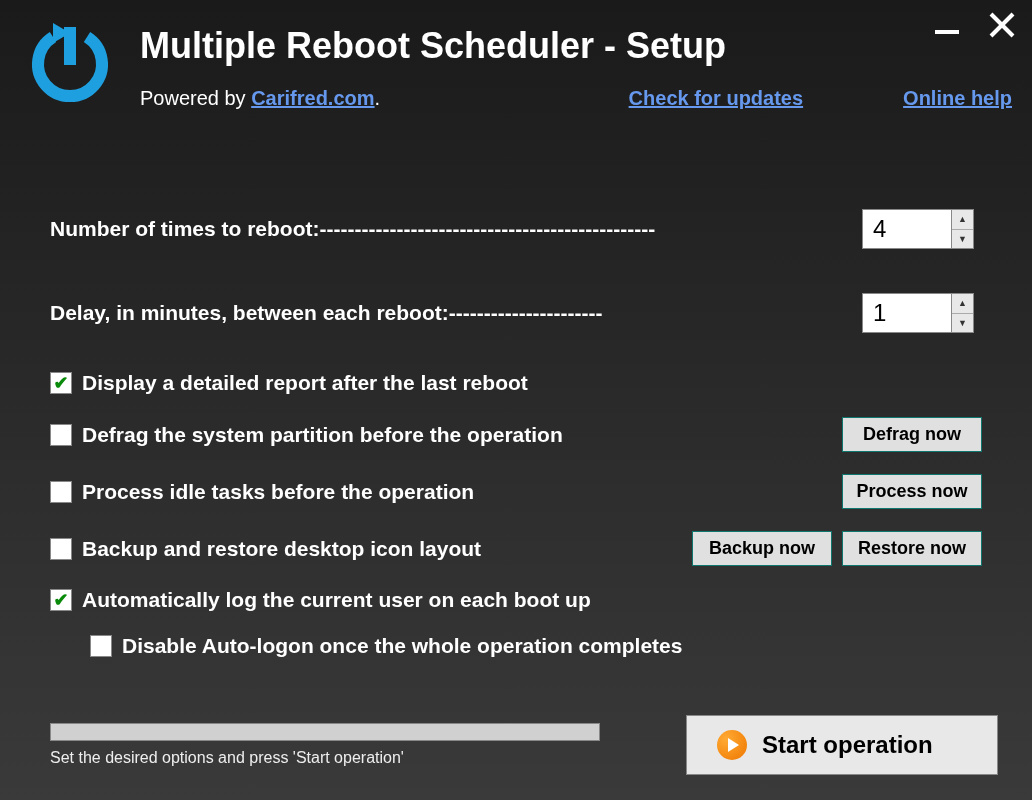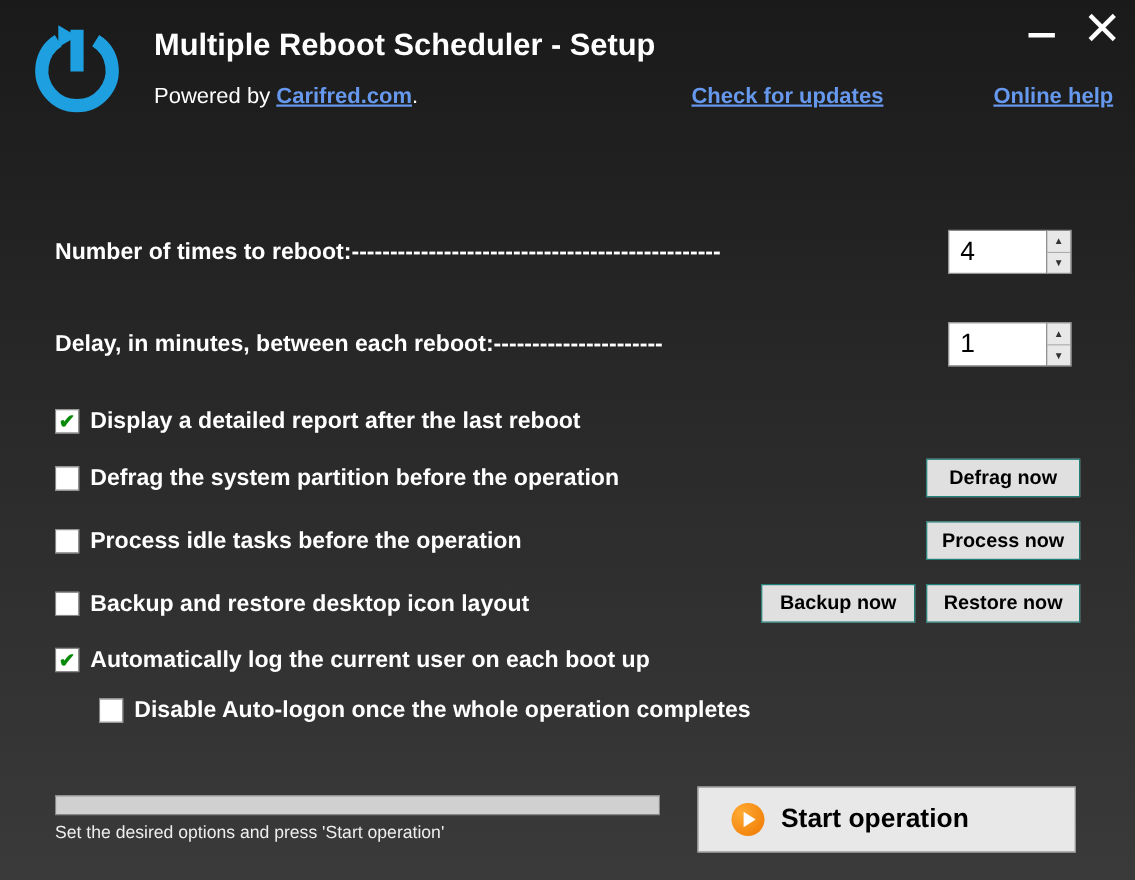--- a/index.html
+++ b/index.html
@@ -21,21 +21,21 @@
   width: 100px;
   height: 100px;
   flex-shrink: 0;
 }
 .title-section {
   flex: 1;
   padding-left: 20px;
   padding-top: 10px;
 }
 .app-title {
-  font-size: 28px;
+  font-size: 36px;
   font-weight: bold;
   color: #fff;
 }
 .links-row {
   display: flex;
   align-items: baseline;
   margin-top: 20px;
   gap: 0;
   text-align: center;
 }
@@ -164,21 +164,21 @@
   min-width: 140px;
   text-align: center;
 }
 .indent {
   margin-left: 40px;
 }
 .footer {
   position: absolute;
   bottom: 25px;
   left: 50px;
-  right: 54px;
+  right: 34px;
   display: flex;
   align-items: center;
   gap: 30px;
 }
 .progress-section {
   flex: 1;
 }
 .progress-bar {
   width: 550px;
   height: 18px;
@@ -194,21 +194,21 @@
   background: #e8e8e8;
   border: 1px solid #888;
   color: #000;
   font-size: 24px;
   font-weight: bold;
   padding: 14px 30px;
   display: flex;
   align-items: center;
   gap: 15px;
   cursor: pointer;
-  width: 344px;
+  width: 312px;
 }
 .play-icon {
   width: 30px;
   height: 30px;
   border-radius: 50%;
   background: radial-gradient(circle at 30% 30%, #ffaa33, #ee7700);
   display: flex;
   align-items: center;
   justify-content: center;
 }

